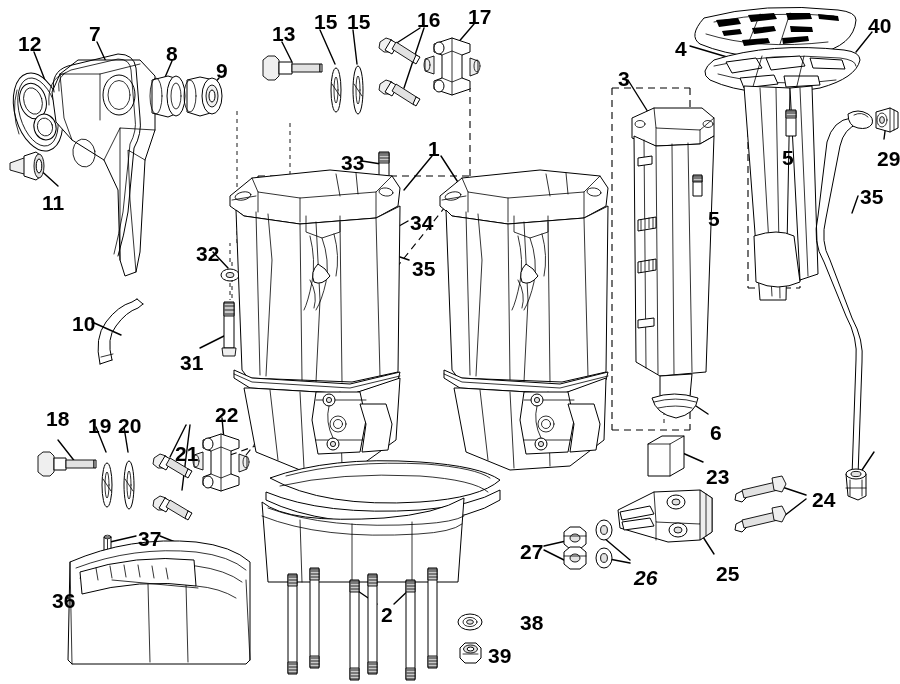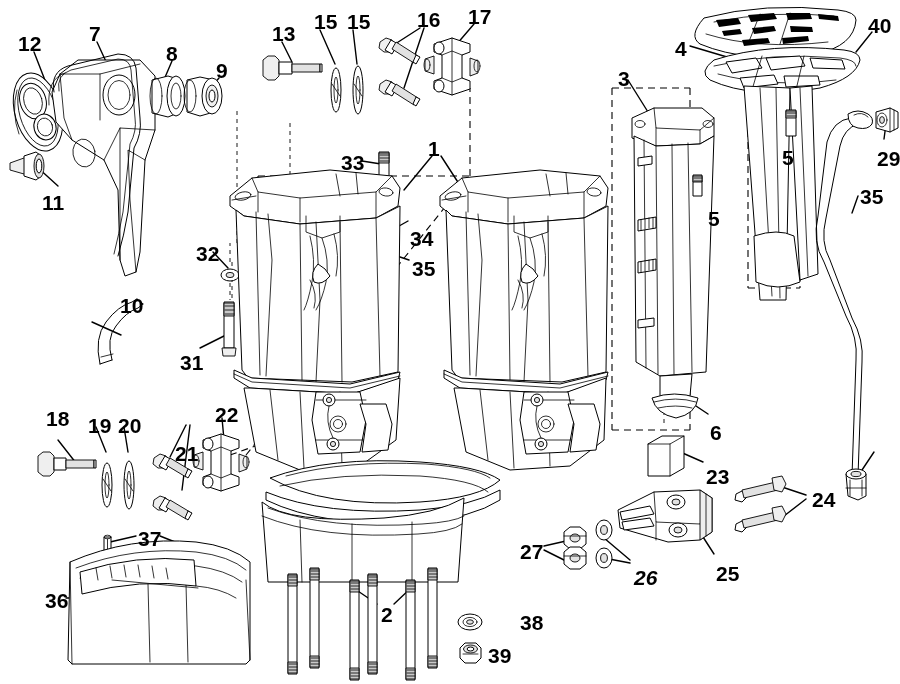--- a/index.html
+++ b/index.html
@@ -627,24 +627,24 @@
   <div class="callout" style="left:18px;  top:33px;">12</div>
   <div class="callout" style="left:89px;  top:23px;">7</div>
   <div class="callout" style="left:166px; top:43px;">8</div>
   <div class="callout" style="left:216px; top:60px;">9</div>
   <div class="callout" style="left:272px; top:23px;">13</div>
   <div class="callout" style="left:314px; top:11px;">15</div>
   <div class="callout" style="left:347px; top:11px;">15</div>
   <div class="callout" style="left:417px; top:9px;">16</div>
   <div class="callout" style="left:468px; top:6px;">17</div>
   <div class="callout" style="left:42px;  top:192px;">11</div>
-  <div class="callout" style="left:72px;  top:295px;margin-left:48px;">10</div>
+  <div class="callout" style="left:72px;  top:313px;">10</div>
   <div class="callout" style="left:341px; top:152px;">33</div>
   <div class="callout" style="left:428px; top:138px;">1</div>
-  <div class="callout" style="left:410px; top:228px;">34</div>
+  <div class="callout" style="left:410px; top:212px;">34</div>
   <div class="callout" style="left:412px; top:258px;">35</div>
   <div class="callout" style="left:196px; top:243px;">32</div>
   <div class="callout" style="left:180px; top:352px;">31</div>
   <div class="callout" style="left:618px; top:68px;">3</div>
   <div class="callout" style="left:675px; top:38px;">4</div>
   <div class="callout" style="left:868px; top:15px;">40</div>
   <div class="callout" style="left:782px; top:147px;">5</div>
   <div class="callout" style="left:708px; top:208px;">5</div>
   <div class="callout" style="left:877px; top:148px;">29</div>
   <div class="callout" style="left:860px; top:186px;">35</div>
@@ -654,18 +654,18 @@
   <div class="callout" style="left:812px; top:489px;">24</div>
   <div class="callout" style="left:716px; top:563px;">25</div>
   <div class="callout" style="left:634px; top:567px;font-style:italic;">26</div>
   <div class="callout" style="left:520px; top:541px;">27</div>
   <div class="callout" style="left:46px;  top:408px;">18</div>
   <div class="callout" style="left:88px;  top:415px;">19</div>
   <div class="callout" style="left:118px; top:415px;">20</div>
   <div class="callout" style="left:175px; top:411px;margin-top:32px;">21</div>
   <div class="callout" style="left:215px; top:404px;">22</div>
   <div class="callout" style="left:138px; top:528px;">37</div>
-  <div class="callout" style="left:45px;  top:590px;text-align:right;">36</div>
+  <div class="callout" style="left:52px;  top:590px;text-align:right;">36</div>
   <div class="callout" style="left:381px; top:604px;">2</div>
   <div class="callout" style="left:488px; top:612px;margin-left:32px;">38</div>
   <div class="callout" style="left:488px; top:645px;">39</div>
 
 </div>
 
 </body></html>

